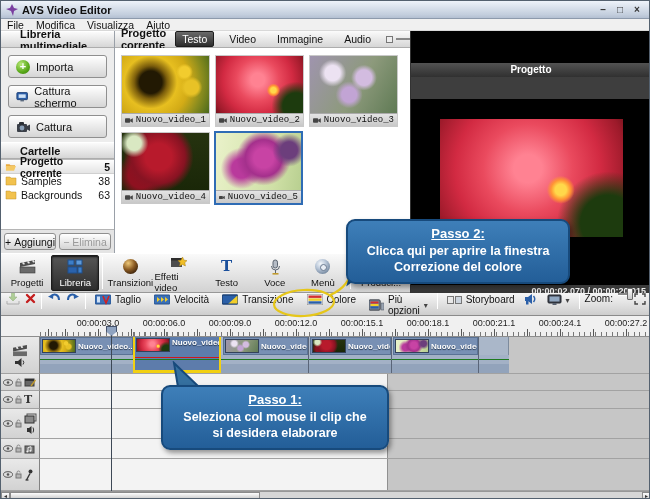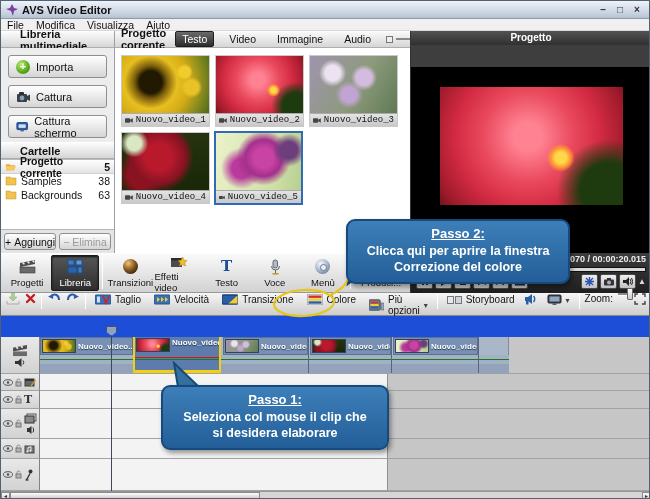--- a/index.html
+++ b/index.html
@@ -80,21 +80,21 @@
   .f-orchid{background:
     radial-gradient(circle at 86% 30%,#6c3e7c 0 10%,transparent 20%),
     radial-gradient(circle at 56% 44%,#c843a4 0 17%,#a4308c 32%,transparent 48%),
     radial-gradient(circle at 30% 62%,#b93a9c 0 14%,transparent 30%),
     linear-gradient(100deg,#eaf2ca,#cfe0a6 70%,#b8cf90);}
 
   
   .preview-panel{position:absolute;left:409px;top:30px;width:241px;height:262px;background:#000;
     border-left:1px solid #333;}
   .pv-header{height:14px;background:linear-gradient(#525252,#303030);color:#fff;font-weight:bold;
-    font-size:10px;text-align:center;line-height:14px;}
+    font-size:10px;text-align:center;line-height:14px;margin-top:32px;}
   .pv-band{height:22px;background:#3e3e3e;}
   .pv-viewport{height:186px;background:#000;display:flex;justify-content:center;}
   .pv-image{margin-top:20px;width:183px;height:118px;}
   .pv-controls{height:40px;background:linear-gradient(#3c3c3c,#1f1f1f);padding:1px 5px;}
   .pv-time{height:12px;text-align:right;color:#eee;font-size:9px;font-weight:bold;}
   .pv-seek{height:5px;background:#d9d9d9;border:1px solid #111;margin:1px 0 2px 0;}
   .pv-buttons{display:flex;align-items:center;gap:2px;}
   .pbtn{width:17px;height:15px;display:flex;align-items:center;justify-content:center;
     background:linear-gradient(#efefef,#c2c2c2);border:1px solid #4a4a4a;border-radius:2px;}
   .pv-right{margin-left:auto;display:flex;align-items:center;gap:2px;}
@@ -200,34 +200,34 @@
     <div class="phead">
         <span>Libreria multimediale</span>
       </div>
     <div class="lib-buttons">
       <div class="lib-btn btn3d">
         <span class="ic-plus">+</span>
         <span>Importa</span>
       </div>
       <div class="lib-btn btn3d">
         <svg width="14" height="12" viewBox="0 0 14 12">
+            <rect x="1" y="1" width="12" height="8" rx="1" fill="#2b5ea8" stroke="#1c3f74"></rect>
+            <rect x="3" y="3" width="8" height="4" fill="#cfe2f6"></rect>
+            <rect x="5" y="9" width="4" height="2" fill="#5a6a7e"></rect>
+          </svg>
+        <span>Cattura schermo</span>
+      </div>
+      <div class="lib-btn btn3d">
+        <svg width="14" height="12" viewBox="0 0 14 12">
             <rect x="1" y="3" width="10" height="8" rx="1" fill="#3a3f48"></rect>
             <rect x="3" y="1" width="5" height="3" rx="1" fill="#2a2f36"></rect>
             <circle cx="6" cy="7" r="2.4" fill="#8aa0b8"></circle>
             <polygon points="11,5 14,3.5 14,10 11,8.5" fill="#3a3f48"></polygon>
           </svg>
         <span>Cattura</span>
-      </div>
-      <div class="lib-btn btn3d">
-        <svg width="14" height="12" viewBox="0 0 14 12">
-            <rect x="1" y="1" width="12" height="8" rx="1" fill="#2b5ea8" stroke="#1c3f74"></rect>
-            <rect x="3" y="3" width="8" height="4" fill="#cfe2f6"></rect>
-            <rect x="5" y="9" width="4" height="2" fill="#5a6a7e"></rect>
-          </svg>
-        <span>Cattura schermo</span>
       </div>
     </div>
     <div class="phead">
         <span>Cartelle</span>
       </div>
     <div class="folder-list">
       <div class="folder-row sel">
         <svg width="12" height="10" viewBox="0 0 12 10">
             <path d="M1 2 h4 l1 1 h5 v2 h-10 z" fill="#e8a93c"></path>
             <path d="M1 4 h11 l-2 5 h-9 z" fill="#f4c864"></path>
@@ -588,20 +588,31 @@
     <span class="zoom-groove">
         <span class="zoom-knob"></span>
       </span>
     <span class="eicon">
         <svg width="12" height="12" viewBox="0 0 12 12">
           <path d="M1 4 V1 H4 M8 1 H11 V4 M11 8 V11 H8 M4 11 H1 V8" fill="none" stroke="#444" stroke-width="1.4"></path>
         </svg>
       </span>
   </div>
 
+  <div class="ruler">
+    <span class="rlabel" style="left:65px">00:00:03.0</span>
+    <span class="rlabel" style="left:131px">00:00:06.0</span>
+    <span class="rlabel" style="left:197px">00:00:09.0</span>
+    <span class="rlabel" style="left:263px">00:00:12.0</span>
+    <span class="rlabel" style="left:329px">00:00:15.1</span>
+    <span class="rlabel" style="left:395px">00:00:18.1</span>
+    <span class="rlabel" style="left:461px">00:00:21.1</span>
+    <span class="rlabel" style="left:527px">00:00:24.1</span>
+    <span class="rlabel" style="left:593px">00:00:27.2</span>
+  </div>
 
   <div class="timeline">
 
     <div class="hcell" style="top:0;height:37px;flex-direction:column;justify-content:center;gap:1px">
       <svg width="16" height="13" viewBox="0 0 17 14">
           <path d="M1 4 L16 1 L16 5 L1 8 Z" fill="#4c4c4c"></path>
           <path d="M4 3.4 l2 -0.4 l1 2 l-2 0.4 z M9 2.4 l2 -0.4 l1 2 l-2 0.4 z" fill="#e8e8e8"></path>
           <rect x="1" y="8" width="15" height="5" fill="#6a6a6a"></rect>
         </svg>
       <svg width="10" height="9" viewBox="0 0 10 9">

